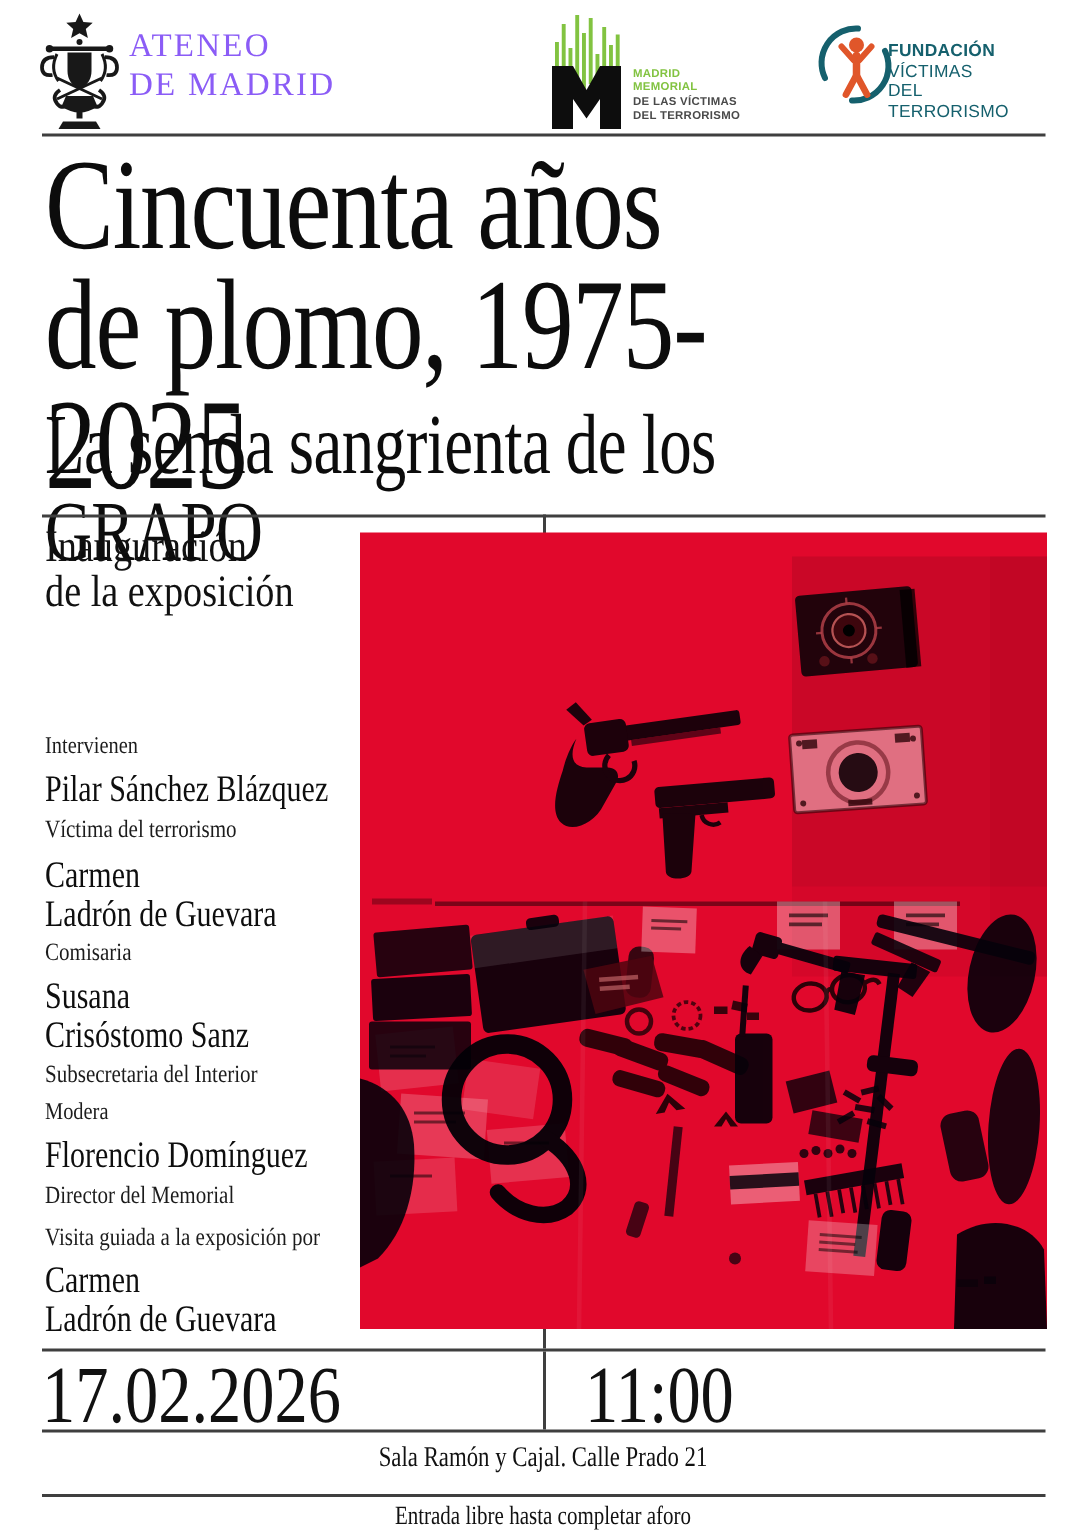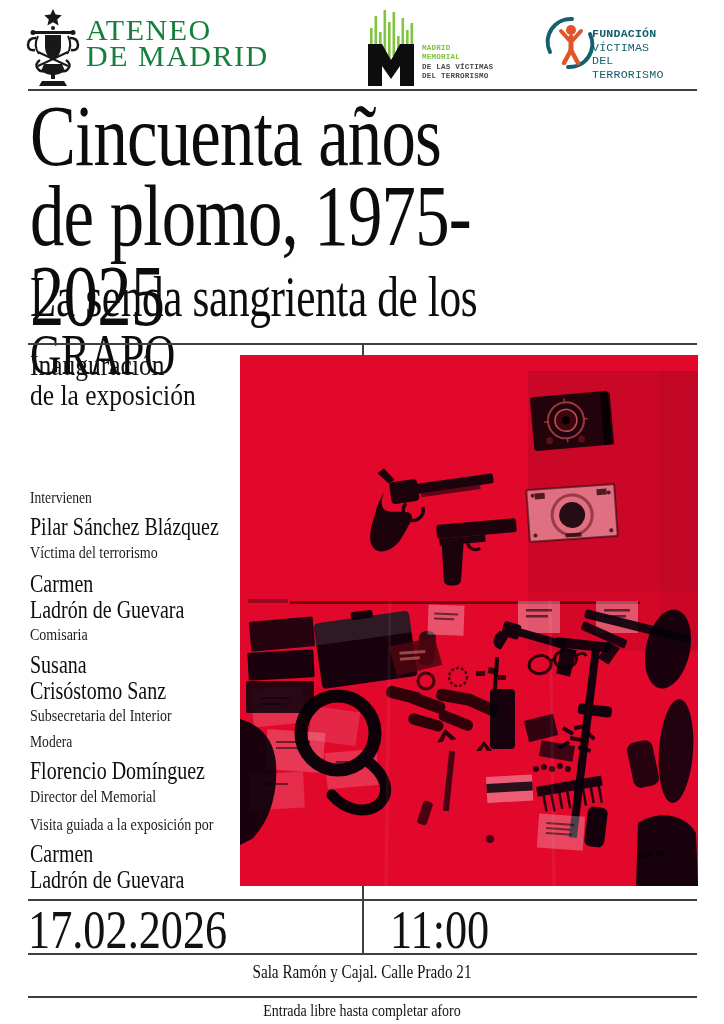--- a/index.html
+++ b/index.html
@@ -1,24 +1,24 @@
 <!DOCTYPE html>
 <html style="--poster-red: #e1082c; --memorial-green: #82c341; --fvt-teal: #15606d; --fvt-orange: #e0562a;"><head>
 <meta charset="utf-8">
 <style>
   html,body{margin:0;padding:0;background:#9a9a9a;}
   .poster{position:relative;width:724px;height:1024px;background:#fff;overflow:hidden;
           font-family:"Liberation Serif",serif;color:#111;}
   .abs{position:absolute;}
   .pre{white-space:pre-line;}
   .cond{transform-origin:0 0;display:block;}
-  .sans{font-family:Liberation Mono, monospace;}
-
-  
-  .ateneo-text{left:86px;top:17px;font-size:30px;line-height:26px;letter-spacing:1.5px;color:#15803d;}
+  .sans{font-family:Liberation Sans, sans-serif;}
+
+  
+  .ateneo-text{left:86px;top:17px;font-size:22px;line-height:26px;letter-spacing:1.5px;color:#8b5cf6;}
   .mem-text{left:422px;top:44px;font-size:7.6px;line-height:9.4px;font-weight:bold;letter-spacing:.2px;}
   .mem-green{color:var(--memorial-green);}
   .mem-dark{color:#4a4a4a;}
   .fvt-text{left:592px;top:27px;font-size:11.6px;line-height:13.6px;color:var(--fvt-teal);letter-spacing:.2px;}
   .fvt-text .b{font-weight:bold;}
   .rule{position:absolute;background:#3f3f3f;}
 
   
   .main-title{left:30px;top:96px;font-size:86px;line-height:80px;letter-spacing:-1px;
               transform:scaleX(.80);color:#0c0c0c;}

